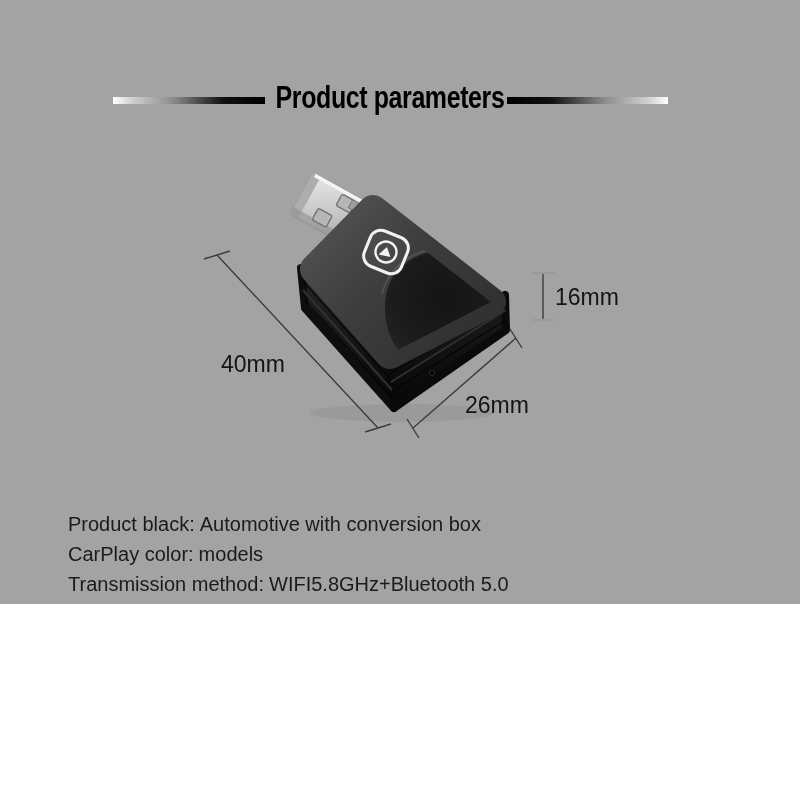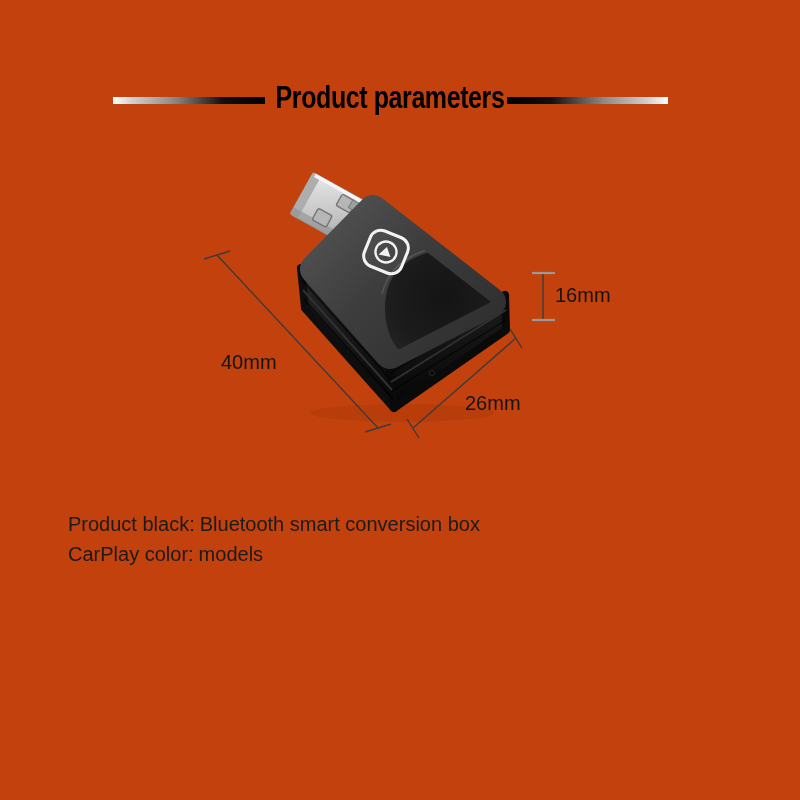--- a/index.html
+++ b/index.html
@@ -1,17 +1,17 @@
 <!DOCTYPE html>
 <html><head>
 <meta charset="utf-8">
 <style>
   html,body{margin:0;padding:0;background:#fff;}
   #stage{
-    position:relative;width:800px;height:800px;background:#c2410c;
+    position:relative;width:800px;height:604px;background:#a3a3a3;
     font-family:"Liberation Sans", sans-serif;overflow:hidden;
   }
   
   .hdr-bar{position:absolute;height:7px;top:97px;}
   .hdr-bar.left{
     left:113px;width:152px;
     background:linear-gradient(90deg,#ffffff 0%,#d2d2d2 12%,#8a8a8a 40%,#111 72%,#000 100%);
   }
   .hdr-bar.right{
     left:507px;width:161px;
@@ -20,21 +20,21 @@
   .hdr-title{
     position:absolute;left:220px;top:80px;width:340px;height:34px;
     text-align:center;font-size:32px;font-weight:700;color:#000;
     letter-spacing:-0.5px;white-space:nowrap;
     transform:scaleX(0.78);transform-origin:center;
     line-height:34px;
   }
   
   #photo-svg{position:absolute;left:180px;top:150px;width:460px;height:340px;}
   .dim-label{
-    position:absolute;font-size:20px;color:#141414;white-space:nowrap;
+    position:absolute;font-size:23px;color:#141414;white-space:nowrap;
     font-family:"Liberation Sans", sans-serif;
   }
   #dim-label-40{left:221px;top:351px;}
   #dim-label-26{left:465px;top:392px;}
   #dim-label-16{left:555px;top:284px;}
   
   #spec-list{
     position:absolute;left:68px;top:509px;
     font-size:20px;line-height:30px;color:#1b1b1b;
   }
@@ -140,20 +140,23 @@
       </g>
     </g>
   </svg>
 
   <span id="dim-label-40" class="dim-label">40mm</span>
   <span id="dim-label-26" class="dim-label">26mm</span>
   <span id="dim-label-16" class="dim-label">16mm</span>
 
   <div id="spec-list">
     <div class="spec-line">
-      <span>Product black:</span><span class="v">Bluetooth smart conversion box</span>
+      <span>Product black:</span><span class="v">Automotive with conversion box</span>
     </div>
     <div class="spec-line">
       <span>CarPlay color:</span><span class="v">models</span>
+    </div>
+    <div class="spec-line">
+      <span>Transmission method:</span><span class="v">WIFI5.8GHz+Bluetooth 5.0</span>
     </div>
   </div>
 
 </div>
 
 </body></html>

